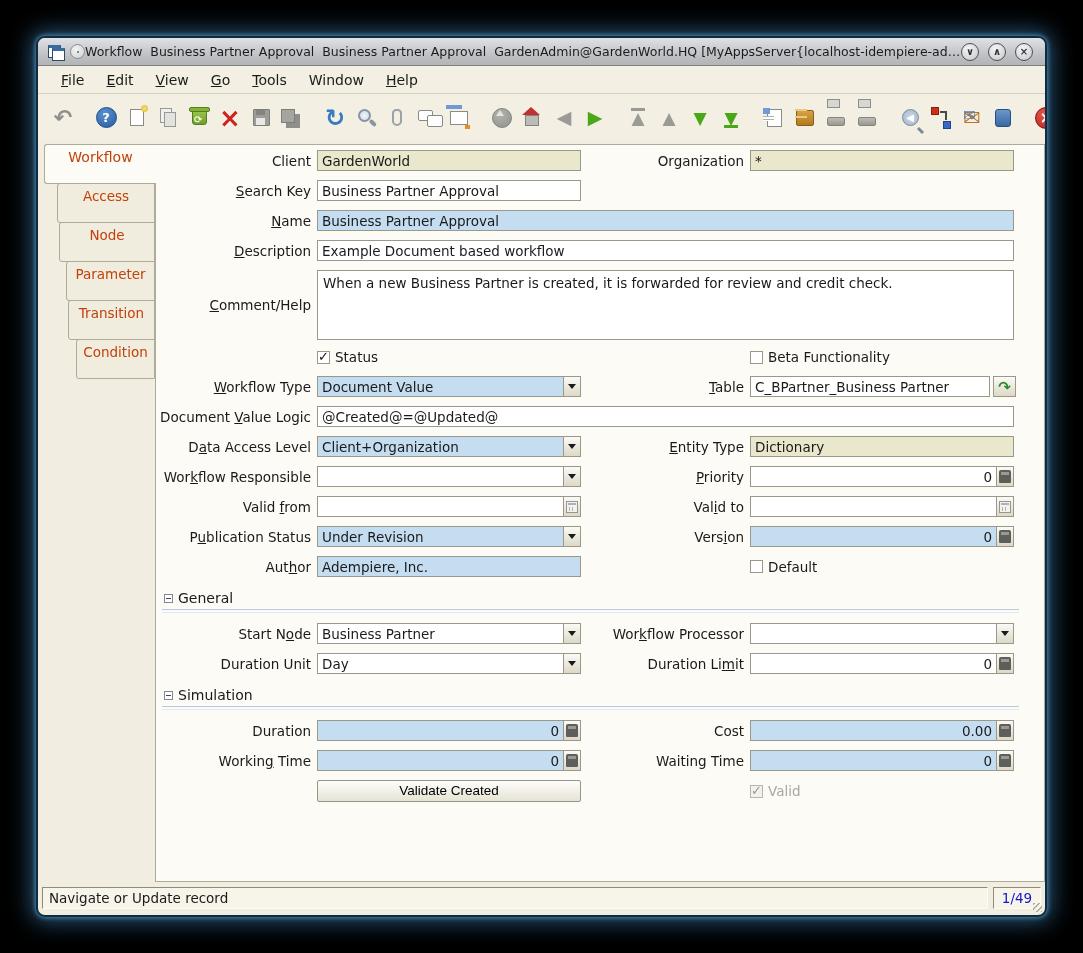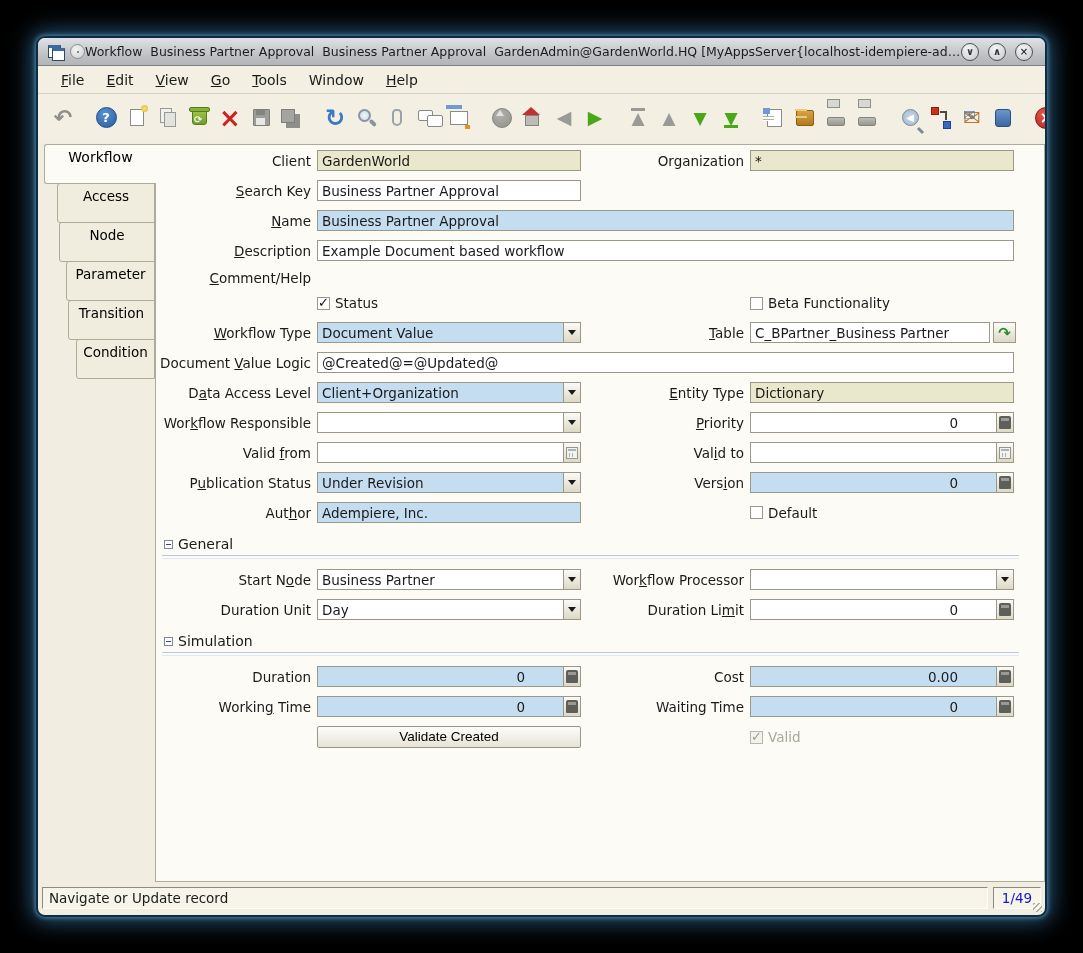--- a/index.html
+++ b/index.html
@@ -111,35 +111,35 @@
   .i-product { width:16px; height:18px; border-radius:3px; border:1px solid #24507e;
     background:linear-gradient(#6c96cc,#3a68a4); }
   .i-exit { width:22px; height:22px; border-radius:50%; border:1px solid #8e1414;
     background:radial-gradient(circle at 40% 30%,#e05a4a,#b81e1e); color:#fff; font-size:15px;
     font-weight:bold; display:flex; align-items:center; justify-content:center; }
   
   .main { position:relative; height:743px; }
   .panel { position:absolute; left:117px; top:3px; right:0px; bottom:2px; background:#fcfbf5;
     border:1px solid #aeab9a; z-index:1; padding-top:5px; overflow:hidden; }
   .tabs { position:absolute; left:6px; top:4px; z-index:2; }
-  .tab { height:40px; border:1px solid #aeab9a; background:#f0edde; font-size:13.5px; color:#000000;
+  .tab { height:40px; border:1px solid #aeab9a; background:#f0edde; font-size:13.5px; color:#c2410c;
     text-align:center; padding-top:4px; border-radius:3px 0 0 3px; margin-top:-1px; position:relative; }
   .tab.active { background:#fcfbf5; border-right:none; z-index:3; font-size:14px; }
   
   .row { display:flex; align-items:center; margin-bottom:9px; font-size:13.5px; color:#1a1a1a; }
   .lb  { width:161px; text-align:right; padding-right:6px; flex:none; }
   .lb2 { width:169px; text-align:right; padding-right:6px; flex:none; }
   .lb u,.lb2 u { text-decoration:underline; }
   .fld { height:21px; border:1px solid #9b9889; background:#fff; display:flex; align-items:center;
     padding:0 4px; overflow:hidden; white-space:nowrap; }
   .whalf { width:264px; flex:none; }
   .wfull { width:697px; flex:none; }
   .ro { background:#eae8cc; }
   .bl { background:#c5ddf1; }
-  .combo { padding:0;gap:34px; }
+  .combo { padding:0; }
   .combo .txt { flex:1; padding:0 4px; overflow:hidden; }
   .sbtn { width:17px; height:19px; border-left:1px solid #9b9889;
     background:linear-gradient(#fbfaf6,#ddd9c6); display:flex; align-items:center; justify-content:center; flex:none; }
   .darr { width:0; height:0; border-left:4px solid transparent; border-right:4px solid transparent;
     border-top:5px solid #1a1a1a; }
   .numtxt { flex:1; text-align:right; padding:0 4px; }
   i.calc { width:12px; height:13px; background:#5e5e5a; border-radius:2px 2px 1px 1px; position:relative; display:block; }
   i.calc::before { content:""; position:absolute; left:2px; top:2px; width:8px; height:3px; background:#9a9a94; }
   i.cal { width:12px; height:12px; background:#f2f2ee; border:1px solid #98958a; position:relative; display:block; }
   i.cal::before { content:""; position:absolute; left:1px; top:1px; width:8px; height:2px; background:#aab2be; }
@@ -338,20 +338,21 @@
         <div class="fld wfull bl">Business Partner Approval</div>
       </div>
 
       <div class="row">
         <div class="lb"><u>D</u>escription</div>
         <div class="fld wfull">Example Document based workflow</div>
       </div>
 
       <div class="row">
         <div class="lb"><u>C</u>omment/Help</div>
+        <div class="ta">When a new Business Partner is created, it is forwarded for review and credit check.</div>
       </div>
 
       <div class="row" style="margin-bottom:11px; margin-top:3px;">
         <div class="lb"></div>
         <div style="display:flex; align-items:center; width:433px;">
           <span class="cb on"></span>
           <span>Status</span>
         </div>
         <div style="display:flex; align-items:center;">
           <span class="cb"></span>

